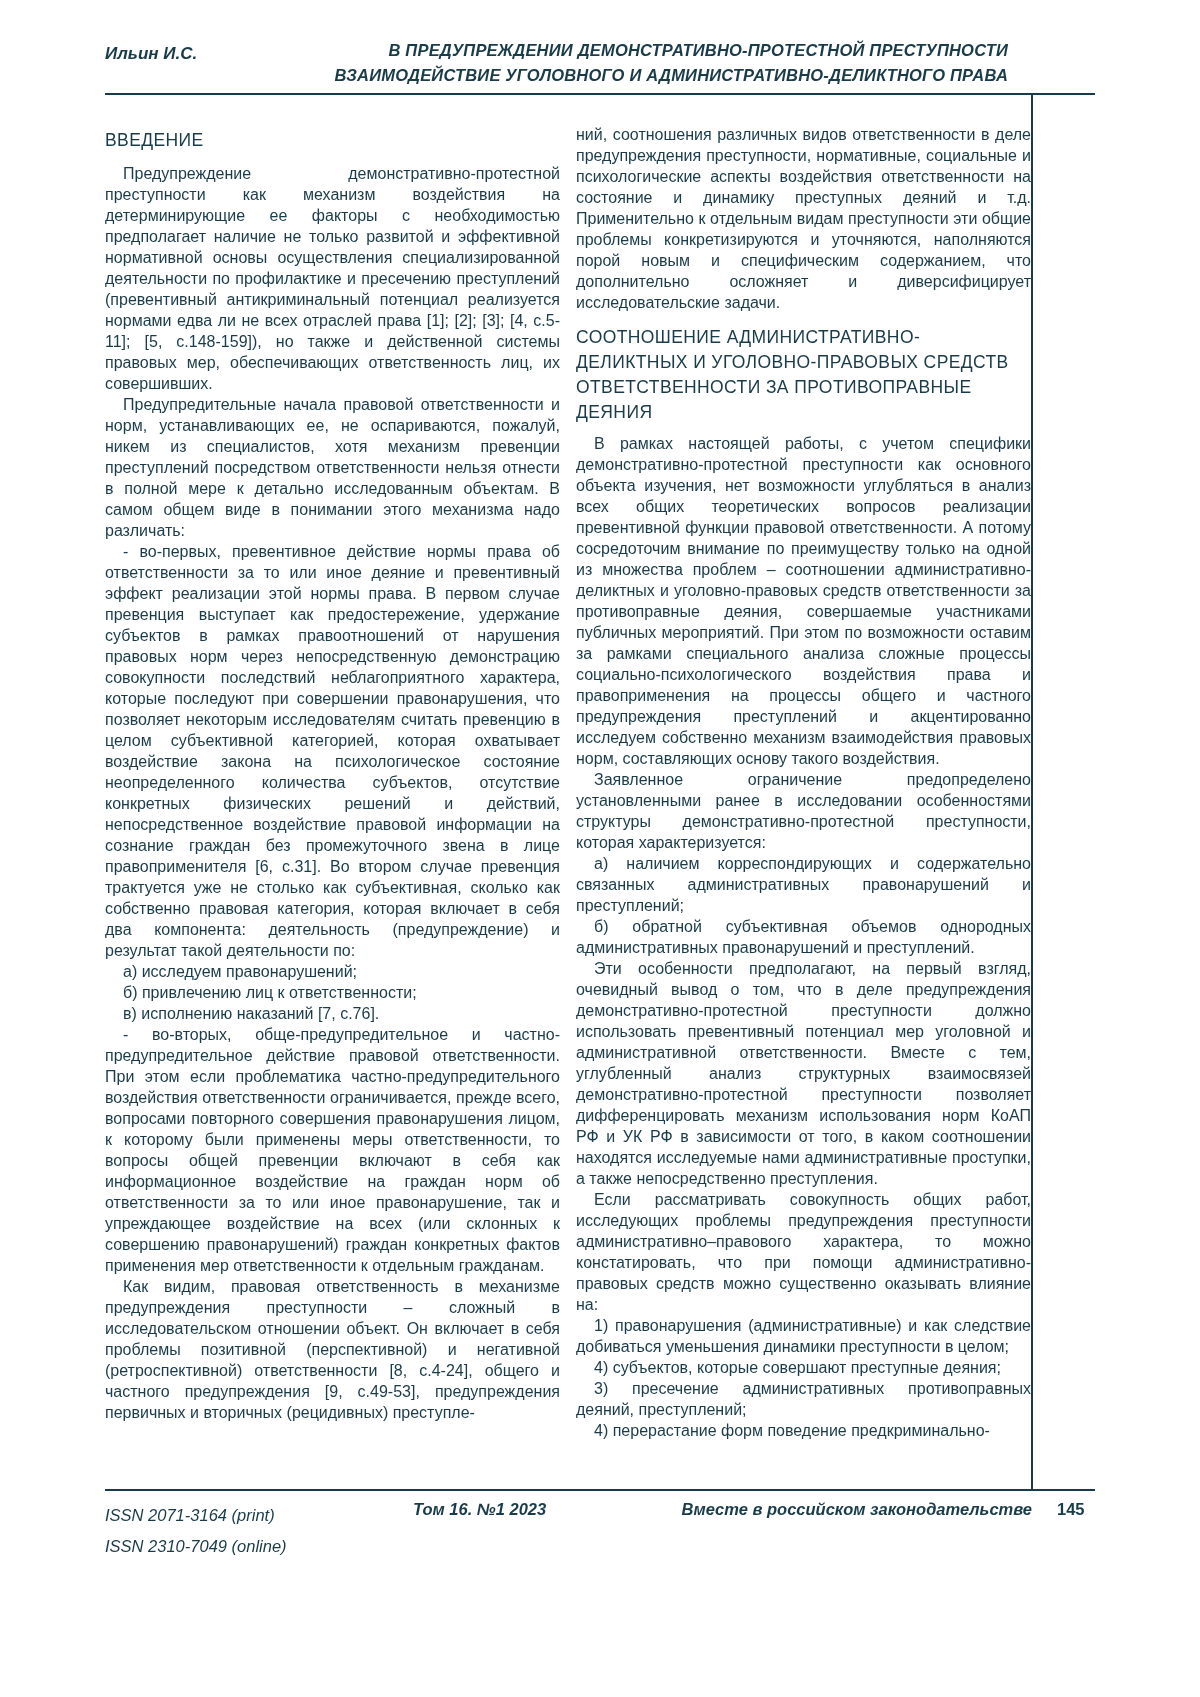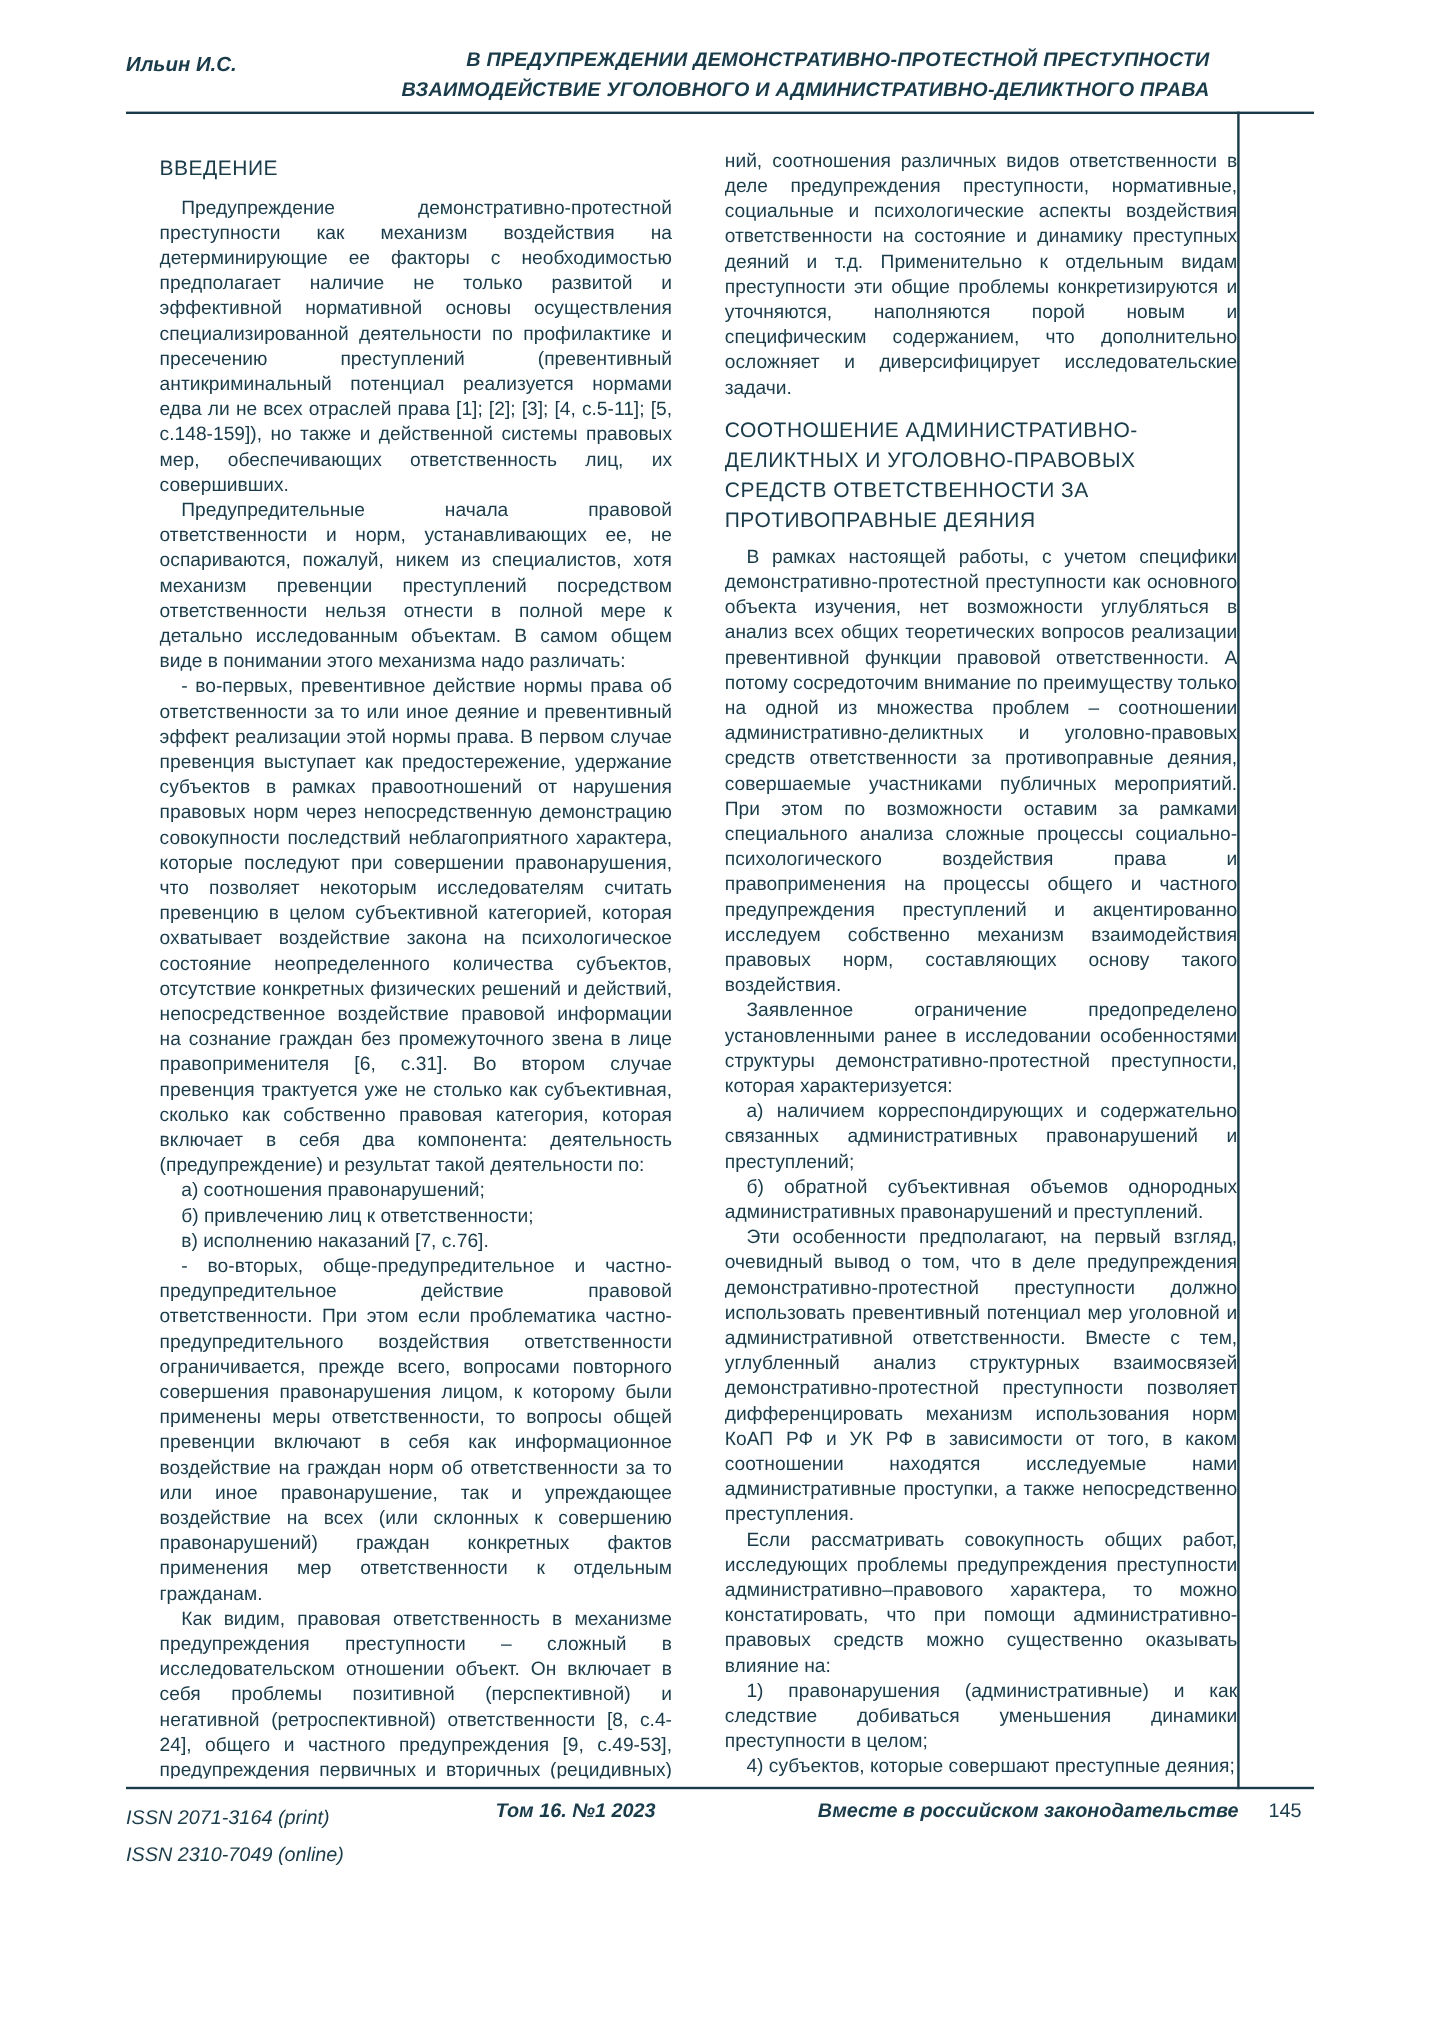--- a/index.html
+++ b/index.html
@@ -71,21 +71,20 @@
     height: 1358px;
     display: flex;
     gap: 16px;
     overflow: hidden;
   }
   .col {
     width: 455px;
     overflow: hidden;
     font-size: 16px;
     line-height: 21px;
-    margin-left: 28px;
   }
   .section-heading {
     font-size: 17.5px;
     font-weight: 400;
     letter-spacing: 0.4px;
     line-height: 25px;
     margin: 4px 0 10px 0;
     text-align: left;
   }
   .section-heading.mid {
@@ -126,21 +125,21 @@
     position: absolute;
     right: 168px;
     top: 4px;
     font-weight: 700;
   }
   .footer-page {
     position: absolute;
     left: 1057px;
     top: 4px;
     font-style: normal;
-    font-weight: 400;
+    font-weight: 700;
   }
 </style>
 </head>
 <body>
 
 <div class="page">
 
   <div class="header-author">Ильин И.С.</div>
   <div class="header-title">
     <div>В ПРЕДУПРЕЖДЕНИИ ДЕМОНСТРАТИВНО-ПРОТЕСТНОЙ ПРЕСТУПНОСТИ</div>
@@ -151,21 +150,21 @@
   <div class="rule-v-right"></div>
   <div class="rule-h-bottom"></div>
 
   <div class="content">
 
     <div class="col">
       <h2 class="section-heading">ВВЕДЕНИЕ</h2>
       <p class="p">Предупреждение демонстративно-протестной преступности как механизм воздействия на детерминирующие ее факторы с необходимостью предполагает наличие не только развитой и эффективной нормативной основы осуществления специализированной деятельности по профилактике и пресечению преступлений (превентивный антикриминальный потенциал реализуется нормами едва ли не всех отраслей права [1]; [2]; [3]; [4, с.5-11]; [5, с.148-159]), но также и действенной системы правовых мер, обеспечивающих ответственность лиц, их совершивших.</p>
       <p class="p">Предупредительные начала правовой ответственности и норм, устанавливающих ее, не оспариваются, пожалуй, никем из специалистов, хотя механизм превенции преступлений посредством ответственности нельзя отнести в полной мере к детально исследованным объектам. В самом общем виде в понимании этого механизма надо различать:</p>
       <p class="p">- во-первых, превентивное действие нормы права об ответственности за то или иное деяние и превентивный эффект реализации этой нормы права. В первом случае превенция выступает как предостережение, удержание субъектов в рамках правоотношений от нарушения правовых норм через непосредственную демонстрацию совокупности последствий неблагоприятного характера, которые последуют при совершении правонарушения, что позволяет некоторым исследователям считать превенцию в целом субъективной категорией, которая охватывает воздействие закона на психологическое состояние неопределенного количества субъектов, отсутствие конкретных физических решений и действий, непосредственное воздействие правовой информации на сознание граждан без промежуточного звена в лице правоприменителя [6, с.31]. Во втором случае превенция трактуется уже не столько как субъективная, сколько как собственно правовая категория, которая включает в себя два компонента: деятельность (предупреждение) и результат такой деятельности по:</p>
-      <p class="p">а) соотношения правонарушений;</p>
+      <p class="p">а) исследуем правонарушений;</p>
       <p class="p">б) привлечению лиц к ответственности;</p>
       <p class="p">в) исполнению наказаний [7, с.76].</p>
       <p class="p">- во-вторых, обще-предупредительное и частно-предупредительное действие правовой ответственности. При этом если проблематика частно-предупредительного воздействия ответственности ограничивается, прежде всего, вопросами повторного совершения правонарушения лицом, к которому были применены меры ответственности, то вопросы общей превенции включают в себя как информационное воздействие на граждан норм об ответственности за то или иное правонарушение, так и упреждающее воздействие на всех (или склонных к совершению правонарушений) граждан конкретных фактов применения мер ответственности к отдельным гражданам.</p>
       <p class="p">Как видим, правовая ответственность в механизме предупреждения преступности – сложный в исследовательском отношении объект. Он включает в себя проблемы позитивной (перспективной) и негативной (ретроспективной) ответственности [8, с.4-24], общего и частного предупреждения [9, с.49-53], предупреждения первичных и вторичных (рецидивных) преступле-</p>
     </div>
 
     <div class="col">
       <p class="p no-indent">ний, соотношения различных видов ответственности в деле предупреждения преступности, нормативные, социальные и психологические аспекты воздействия ответственности на состояние и динамику преступных деяний и т.д. Применительно к отдельным видам преступности эти общие проблемы конкретизируются и уточняются, наполняются порой новым и специфическим содержанием, что дополнительно осложняет и диверсифицирует исследовательские задачи.</p>
       <h2 class="section-heading mid">СООТНОШЕНИЕ АДМИНИСТРАТИВНО-ДЕЛИКТНЫХ И УГОЛОВНО-ПРАВОВЫХ СРЕДСТВ ОТВЕТСТВЕННОСТИ ЗА ПРОТИВОПРАВНЫЕ ДЕЯНИЯ</h2>
       <p class="p">В рамках настоящей работы, с учетом специфики демонстративно-протестной преступности как основного объекта изучения, нет возможности углубляться в анализ всех общих теоретических вопросов реализации превентивной функции правовой ответственности. А потому сосредоточим внимание по преимуществу только на одной из множества проблем – соотношении административно-деликтных и уголовно-правовых средств ответственности за противоправные деяния, совершаемые участниками публичных мероприятий. При этом по возможности оставим за рамками специального анализа сложные процессы социально-психологического воздействия права и правоприменения на процессы общего и частного предупреждения преступлений и акцентированно исследуем собственно механизм взаимодействия правовых норм, составляющих основу такого воздействия.</p>

